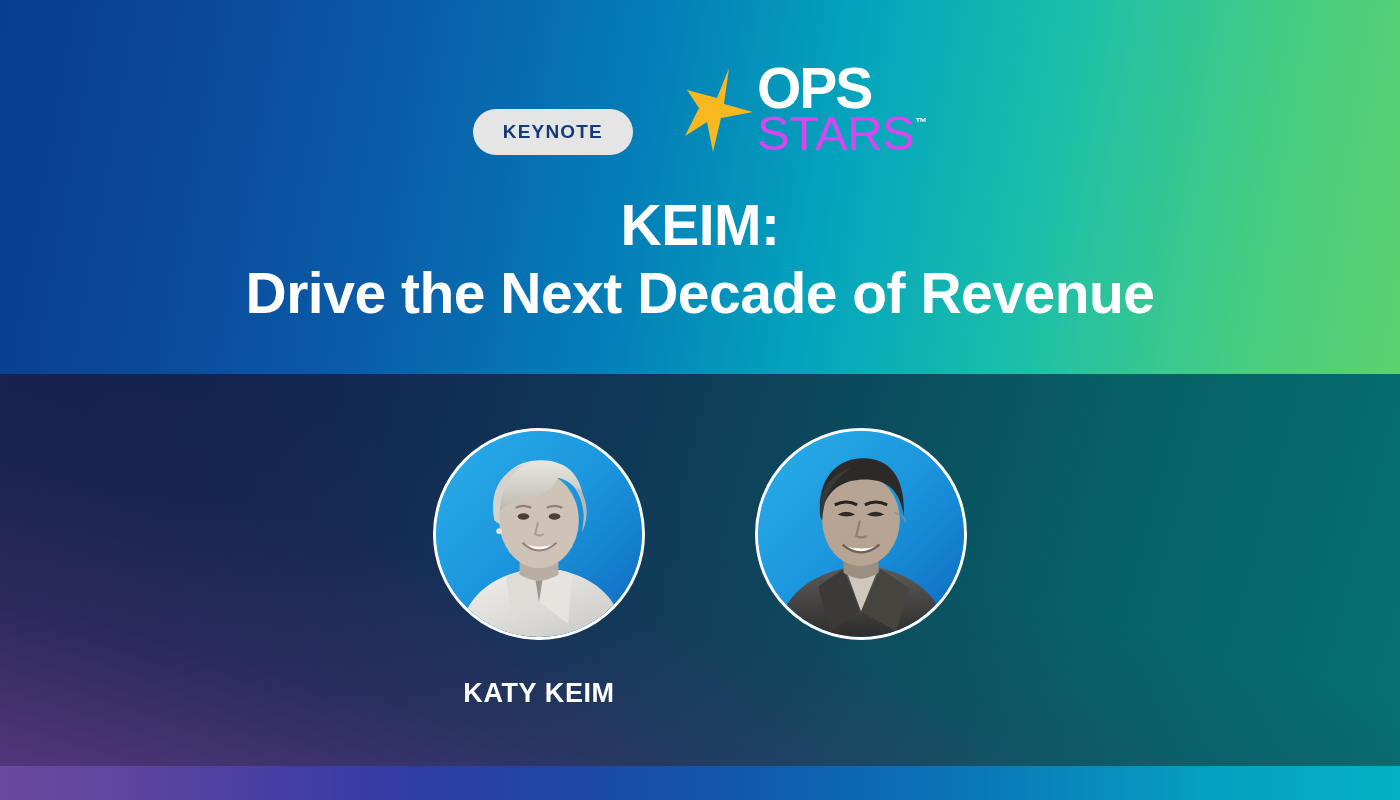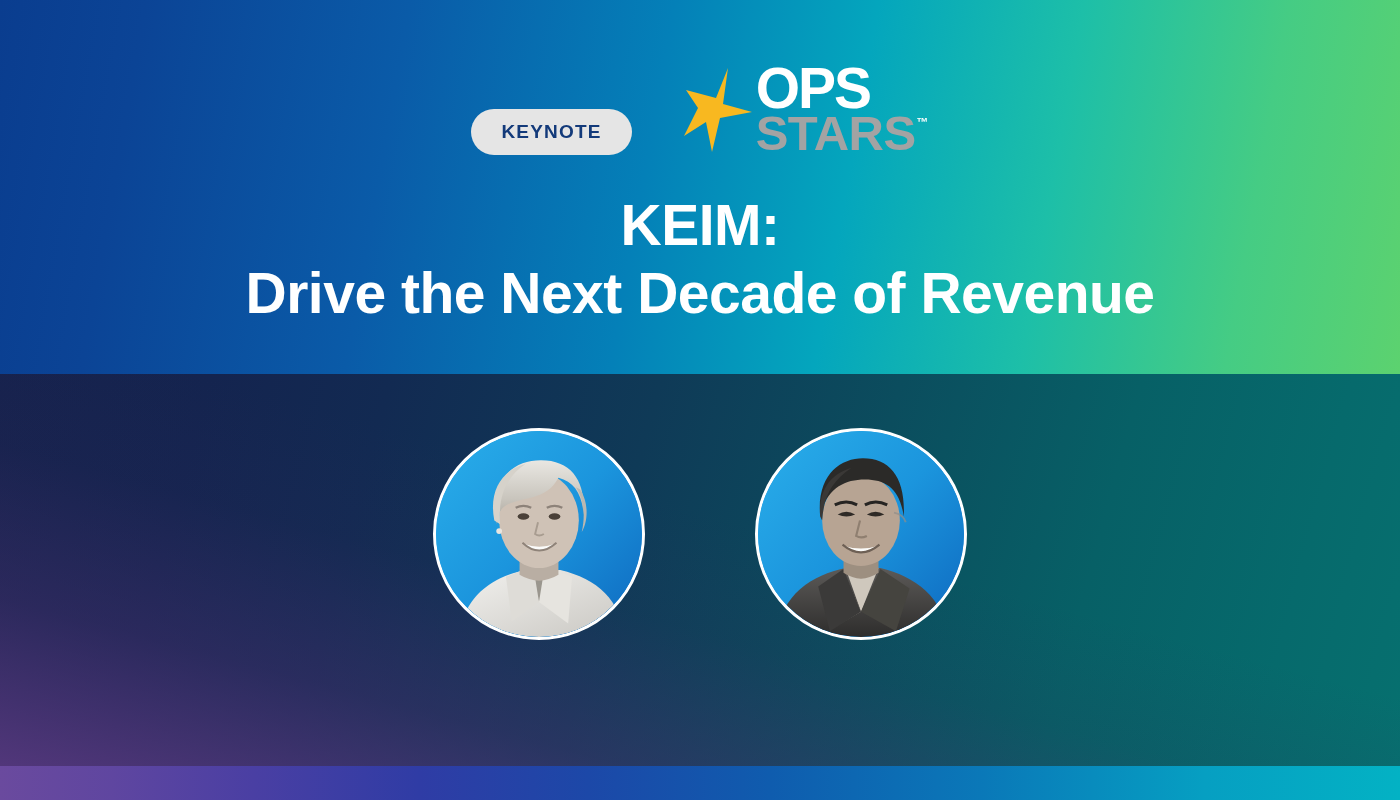--- a/index.html
+++ b/index.html
@@ -99,21 +99,21 @@
     position:relative; top:0px;
   }
   .logo-star { width:68px; height:84px; flex:none; display:block; }
   .logo-words { display:flex; flex-direction:column; line-height:0.84; }
   .logo-ops {
     color:#ffffff; font-size:57px; font-weight:bold;
     letter-spacing:-2px;
   }
   .logo-stars-row { display:flex; align-items:flex-start; }
   .logo-stars {
-    color:#a3a3a3; font-size:49px; font-weight:bold;
+    color:#d946ef; font-size:49px; font-weight:normal;
     letter-spacing:-0.5px;
   }
   .logo-tm {
     color:#ffffff; font-size:12px; font-weight:bold;
     margin-top:4px; margin-left:1px;
   }
 
   
   .title-block {
     position:absolute; left:0; top:196px;
@@ -236,20 +236,21 @@
 
             <path d="M105 94 L102 106 Q106 109 111 106" stroke="#a89c90" stroke-width="2" fill="none"></path>
 
             <path d="M90 116 Q106 130 123 116 Q106 122 90 116 Z" fill="#fbfbfa"></path>
             <path d="M89 115 Q106 131 124 115" stroke="#8f8379" stroke-width="2" fill="none"></path>
 
             <circle cx="65" cy="103" r="3" fill="#e8e5e0"></circle>
           </g>
         </svg>
       </div>
+      <div class="speaker-name">KATY KEIM</div>
     </div>
 
     <div class="speaker">
       <div class="avatar">
         <svg viewBox="0 0 212 212" aria-hidden="true">
           <defs>
             <linearGradient id="bg2" x1="0" y1="0" x2="1" y2="1">
               <stop offset="0%" stop-color="#2aaeea"></stop>
               <stop offset="50%" stop-color="#1b95dd"></stop>
               <stop offset="100%" stop-color="#0e68bf"></stop>

